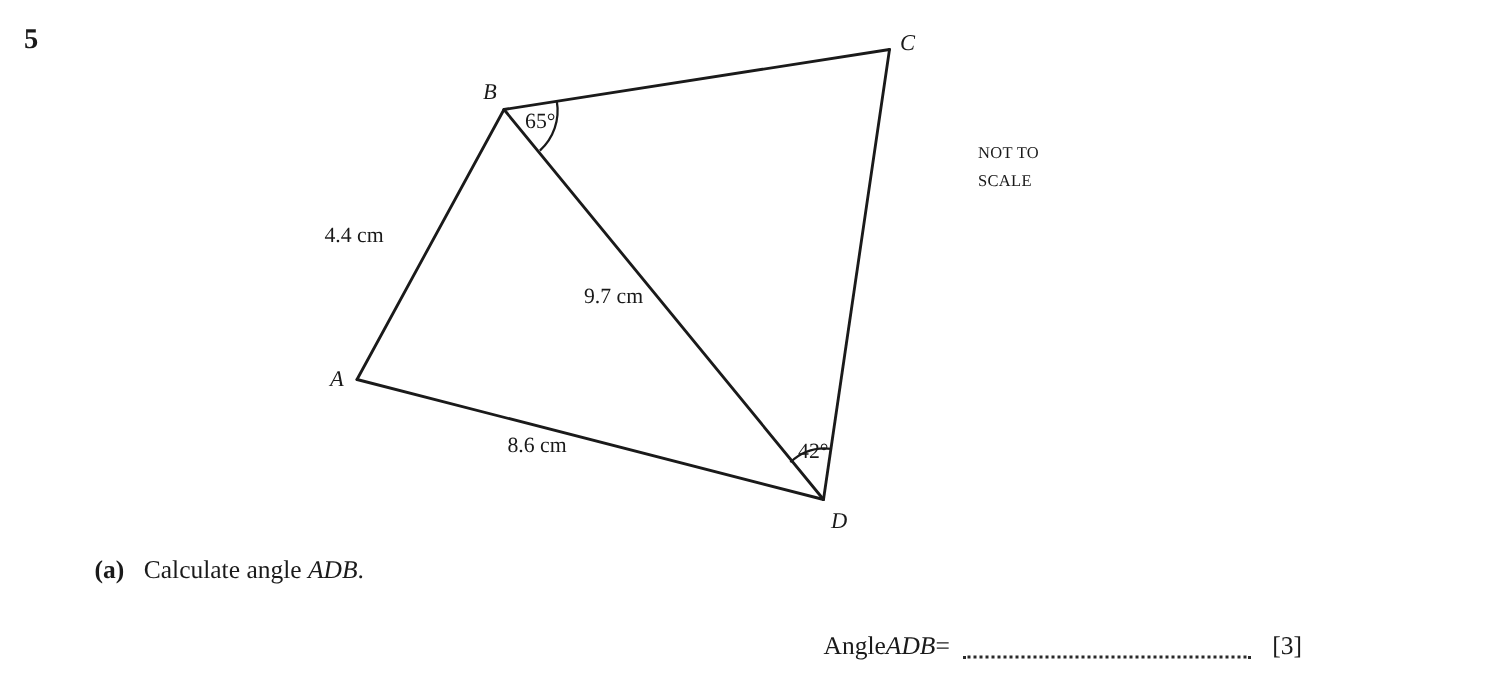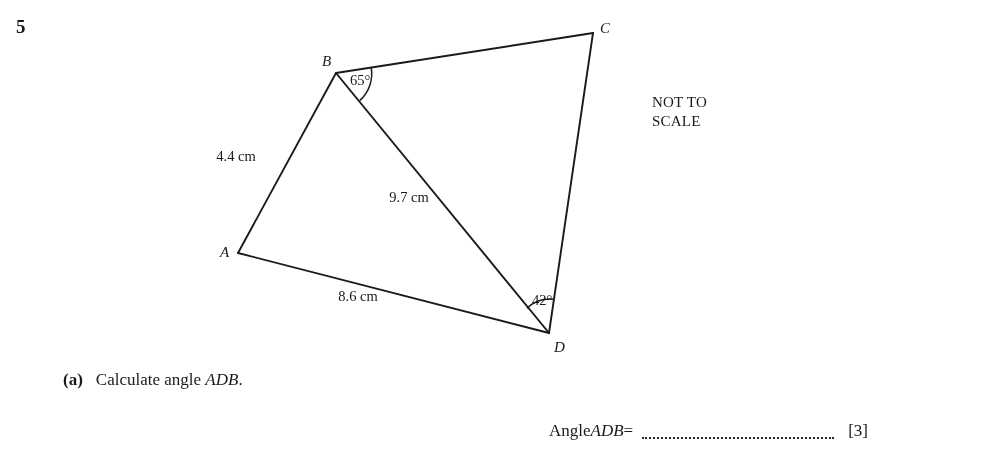--- a/index.html
+++ b/index.html
@@ -39,21 +39,21 @@
     top: 0;
     width: 1004px;
     height: 380px;
     pointer-events: none;
   }
 
   
   #not-to-scale {
     left: 652px;
     top: 93px;
-    font-size: 15px;
+    font-size: 11px;
     line-height: 19px;
     font-family: "Liberation Serif", "DejaVu Serif", serif;
     letter-spacing: 0.2px;
   }
   #not-to-scale div { white-space: nowrap; }
 
   
   #part-a-row {
     left: 63px;
     top: 370px;

